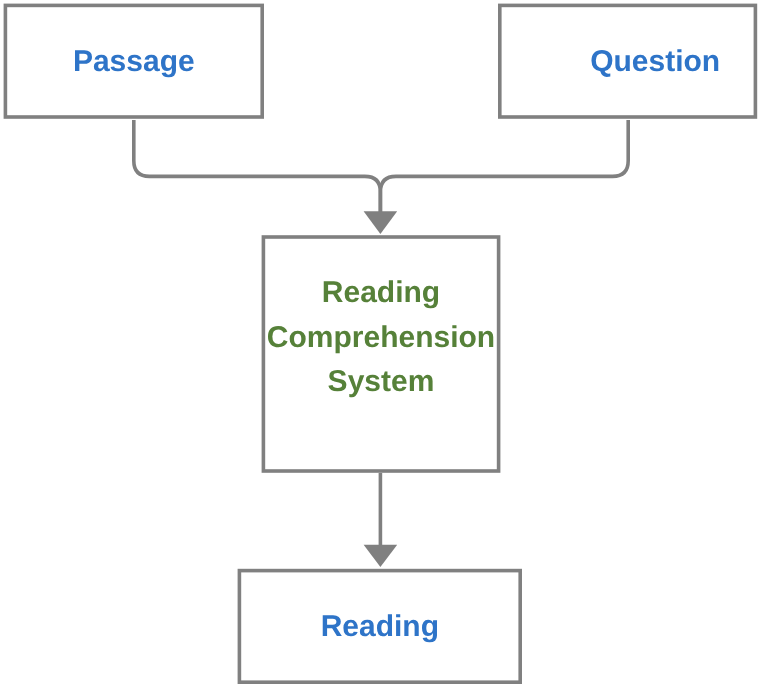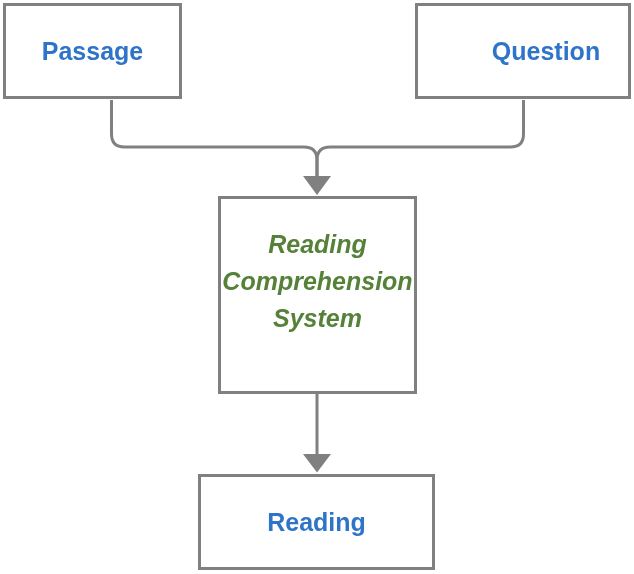--- a/index.html
+++ b/index.html
@@ -40,34 +40,33 @@
     border: 3px solid var(--nodeBorder, #808080);
     background: var(--nodeBg, #ffffff);
     display: flex;
     align-items: center;
     justify-content: center;
     text-align: center;
     font-weight: 700;
     font-size: 25px;
     line-height: 37px;
   }
-  .node-passage  { left: 3px;   top: 3px;   width: 179px; height: 96px;  }
+  .node-passage  { left: 3px;   top: 3px;   width: 217px; height: 96px;  }
   .node-question { left: 415px; top: 3px;   width: 216px; height: 96px; padding-left: 46px;  }
   .node-system   { left: 218px; top: 196px; width: 199px; height: 198px; }
   .node-answer   { left: 198px; top: 474px; width: 237px; height: 96px;  }
   .io-label {
     color: var(--ioText, #2e74c8);
   }
   .system-label {
     color: var(--systemText, #568139);
   }
   .node-system .label {
     transform: translateY(-14px);
     width: 199px;
-    font-style: italic;
   }
 </style>
 </head>
 <body>
 
 <div class="canvas">
 
   <svg class="edge-layer" width="634" height="574" viewBox="0 0 634 574">
     <path class="edge" d="M 111.5 100 L 111.5 134 Q 111.5 147 124.5 147 L 304 147 Q 317 147 317 160 L 317 177"></path>
     <path class="edge" d="M 523.5 100 L 523.5 134 Q 523.5 147 510.5 147 L 330 147 Q 317 147 317 160 L 317 177"></path>

